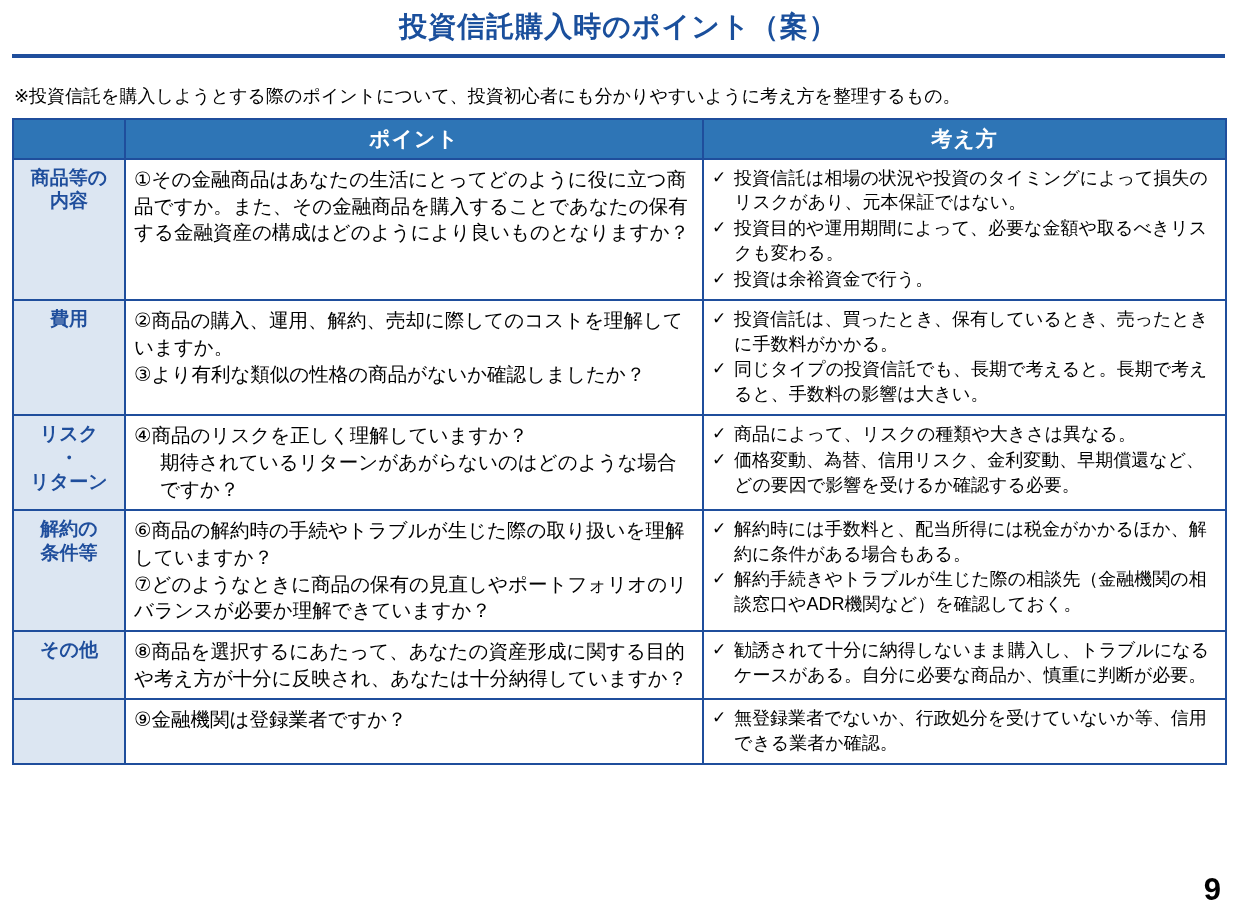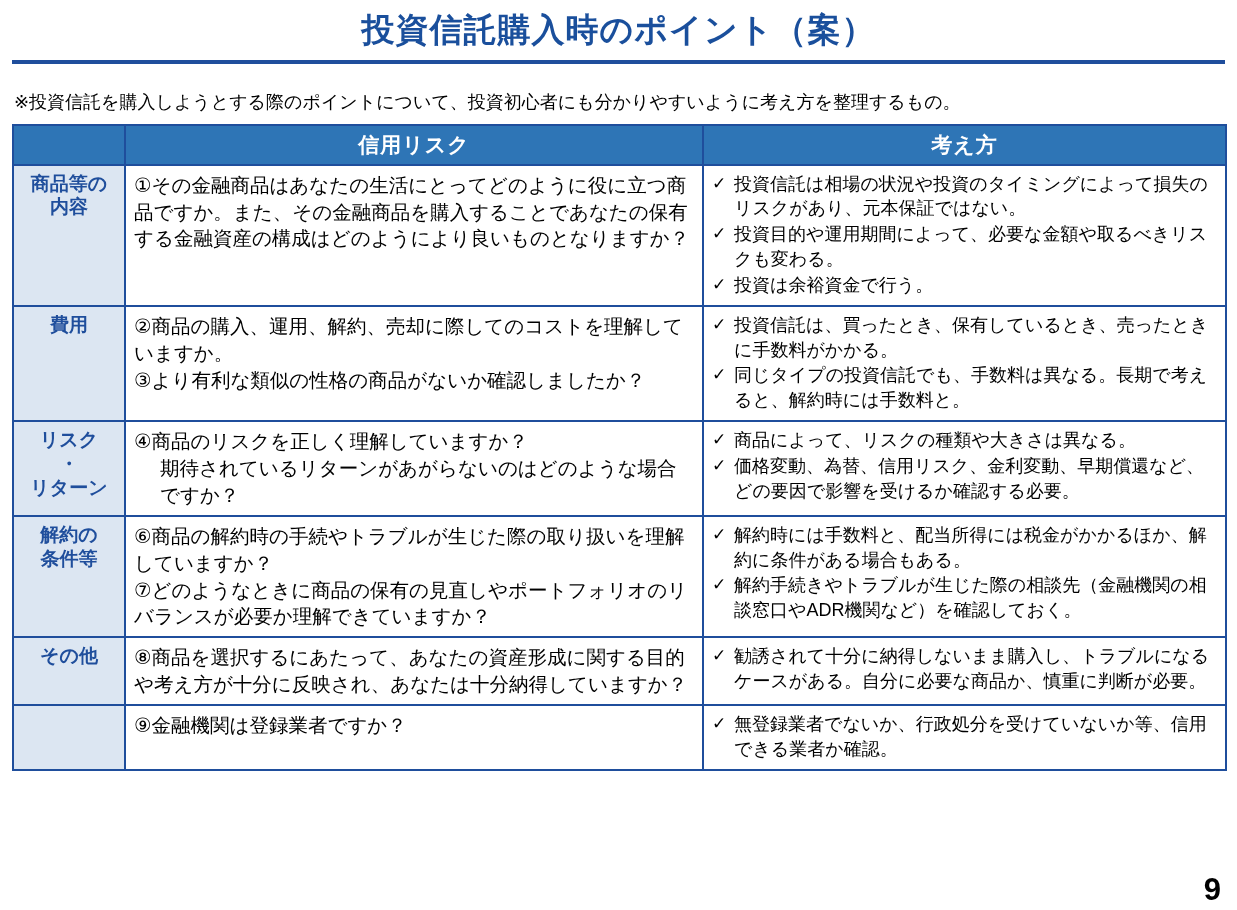--- a/index.html
+++ b/index.html
@@ -15,21 +15,21 @@
     overflow: hidden;
   }
   .page {
     position: relative;
     width: 1237px;
     height: 910px;
     box-sizing: border-box;
   }
   .title {
     text-align: center;
-    font-size: 33px;
+    font-size: 28px;
     font-weight: bold;
     color: #1a4f9c;
     letter-spacing: 1px;
     padding-top: 10px;
     line-height: 1.2;
   }
   .title-rule {
     height: 4px;
     background: #1f4e9c;
     margin: 10px 12px 0 12px;
@@ -128,21 +128,21 @@
 
   <table class="points">
     <colgroup>
       <col class="c-cat">
       <col class="c-point">
       <col class="c-think">
     </colgroup>
     <thead>
       <tr>
         <th></th>
-        <th>信用リスク</th>
+        <th>ポイント</th>
         <th>考え方</th>
       </tr>
     </thead>
     <tbody id="table-body">
         <tr>
           <td class="cat">
             <span class="p-line">商品等の</span>
             <span class="p-line">内容</span>
           </td>
           <td class="point">
@@ -160,21 +160,21 @@
           <td class="cat">
             <span class="p-line">費用</span>
           </td>
           <td class="point">
             <span class="p-line">②商品の購入、運用、解約、売却に際してのコストを理解していますか。</span>
             <span class="p-line">③より有利な類似の性格の商品がないか確認しましたか？</span>
           </td>
           <td class="think">
             <ul class="checks">
               <li><span class="chk">✓</span><span>投資信託は、買ったとき、保有しているとき、売ったときに手数料がかかる。</span></li>
-              <li><span class="chk">✓</span><span>同じタイプの投資信託でも、手数料は異なる。長期で考えると、解約時には手数料と。</span></li>
+              <li><span class="chk">✓</span><span>同じタイプの投資信託でも、長期で考えると。長期で考えると、手数料の影響は大きい。</span></li>
             </ul>
           </td>
         </tr>
         <tr>
           <td class="cat">
             <span class="p-line">リスク</span>
             <span class="p-line">・</span>
             <span class="p-line">リターン</span>
           </td>
           <td class="point">

